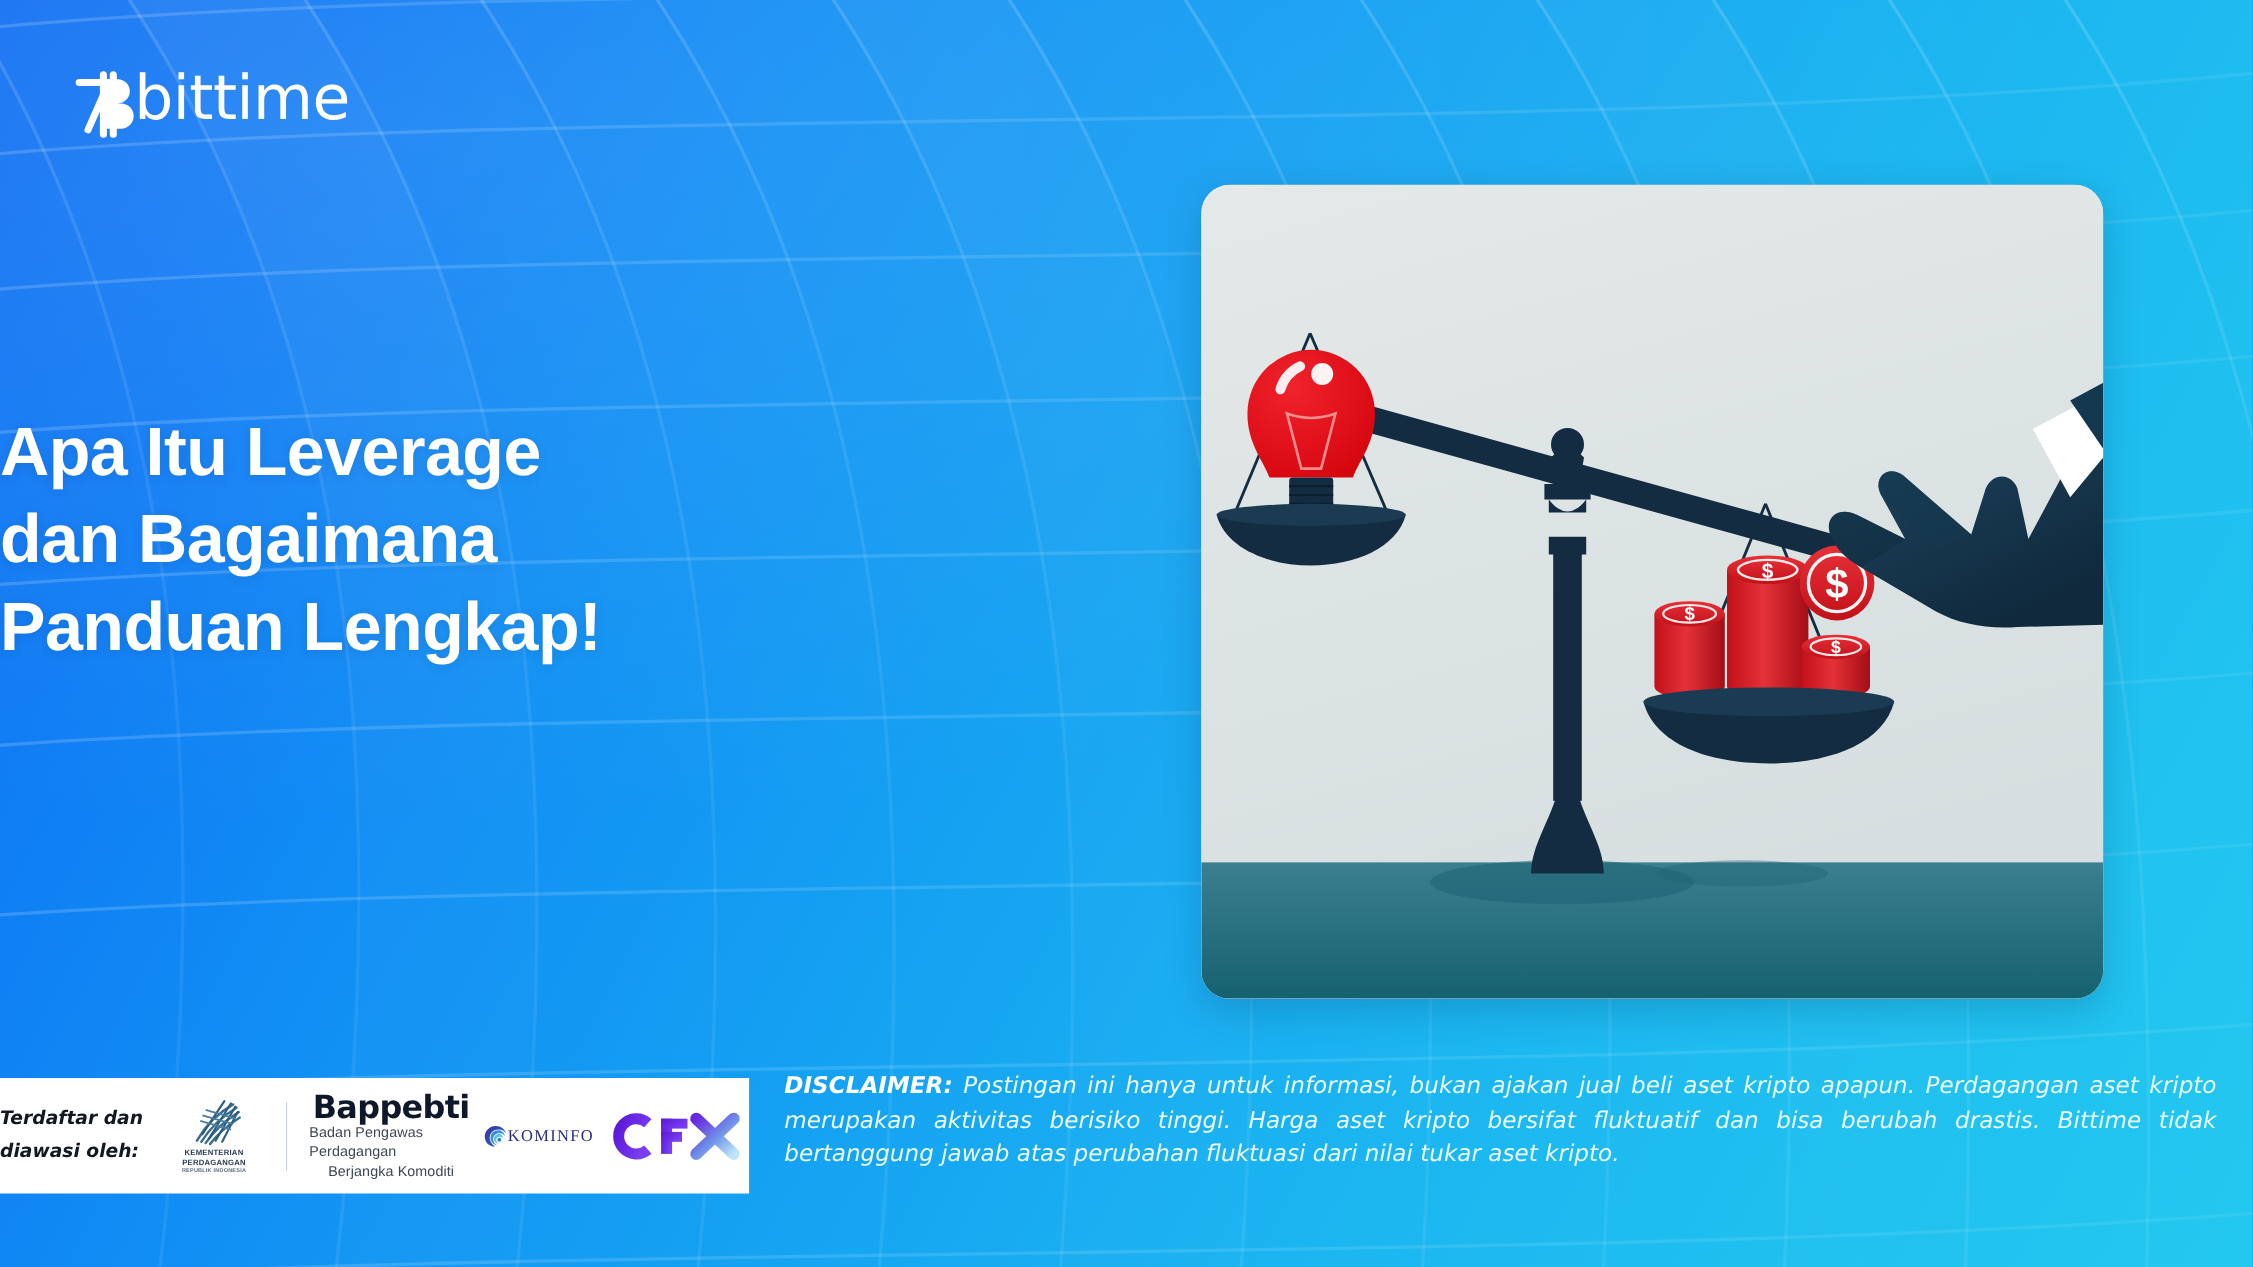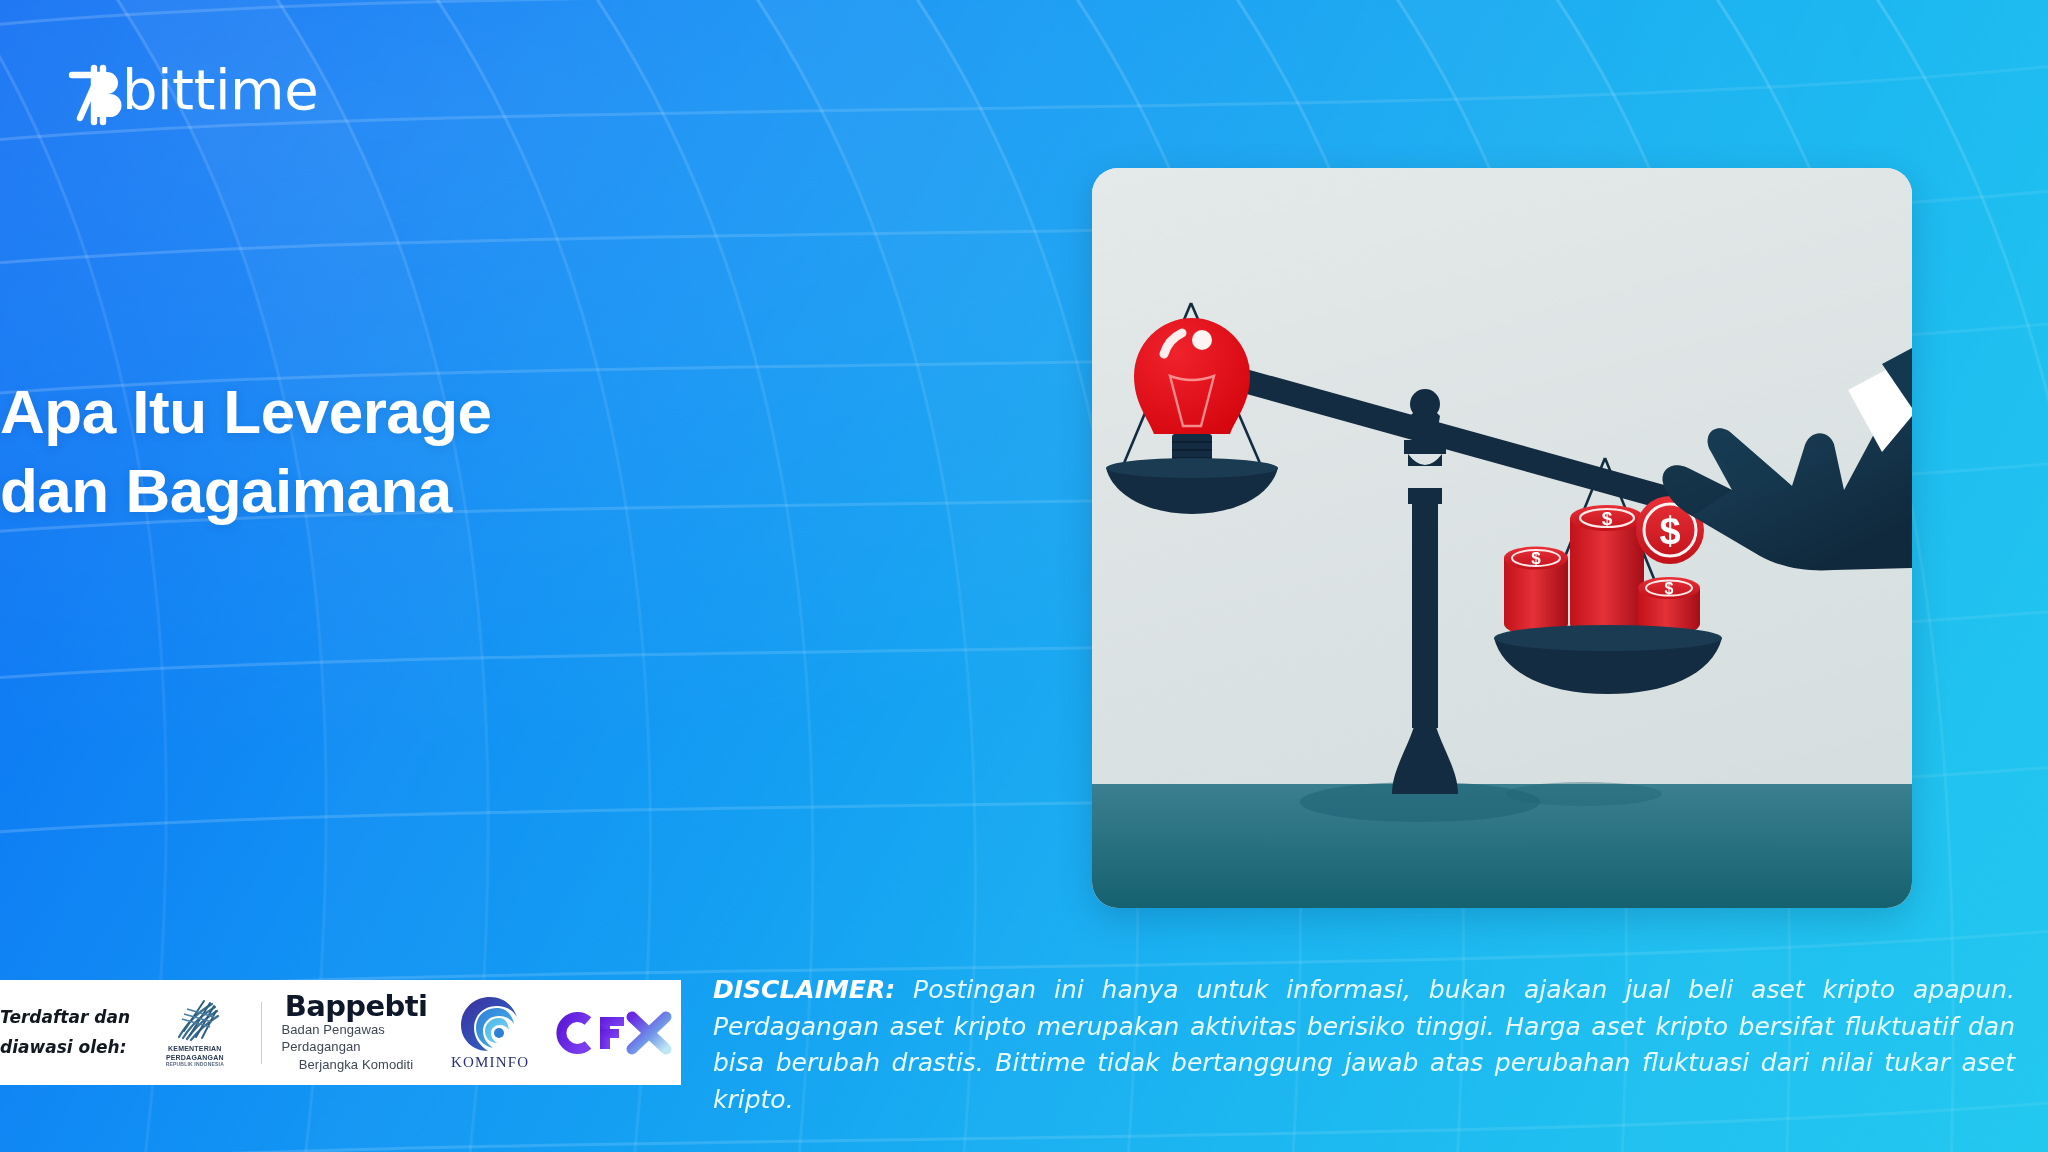--- a/index.html
+++ b/index.html
@@ -102,34 +102,34 @@
   #badge-div { width:1px; height:62px; background:#c9cfd6; margin:0 10px; }
   #bappebti { display:flex; flex-direction:column; justify-content:center; width:150px; }
   #bappebti-name {
     font-family:"DejaVu Sans", sans-serif;
     font-size:29px; font-weight:bold; color:#0f172a;
     letter-spacing:-0.6px; line-height:1;
   }
   .bappebti-sub {
     font-size:13px; color:#3e4752; line-height:1.35; letter-spacing:0.1px;
   }
-  #kominfo { display:flex; flex-direction:column; align-items:center; width:100px; }
+  #kominfo { display:flex; flex-direction:row; align-items:center; width:100px; }
   #kominfo-label {
     font-family:"Liberation Serif", serif;
     font-size:15px; color:#2b2f7a; letter-spacing:1.2px; margin-top:1px;
   }
   #cfx { display:flex; align-items:center; width:132px; justify-content:center; }
 
   
   #disclaimer {
     position:absolute;
     left:713px; top:972px;
     width:1302px;
     color:#e9fbff;
-    font-size:25px;
+    font-size:21px;
     font-style:italic;
     line-height:1.46;
     text-align:justify;
     font-family:"DejaVu Sans", sans-serif;
   }
   #disclaimer-label { font-weight:bold; font-style:italic; color:#ffffff; }
 </style>
 </head>
 <body>
 
@@ -190,20 +190,21 @@
     </g>
     <path d="M27 10 L41 10 a11 11 0 0 1 0 22 L27 32 Z
              M27 32 L44 32 a11.5 11.5 0 0 1 0 23 L27 55 Z" fill="#ffffff"></path>
   </svg>
   <span id="logo-word">bittime</span>
 </div>
 
 <div id="headline">
   <span class="hl">Apa Itu Leverage</span>
   <span class="hl">dan Bagaimana</span>
+  <span class="hl">Panduan Lengkap!</span>
 </div>
 
 <div id="illustration-card">
   <svg id="illus-svg" viewBox="0 0 820 740">
     <defs>
       <linearGradient id="cardBg" x1="0" y1="0" x2="0.3" y2="1">
         <stop offset="0" stop-color="#e4e9e9"></stop>
         <stop offset="1" stop-color="#d6dedf"></stop>
       </linearGradient>
       <linearGradient id="ground" x1="0" y1="0" x2="0" y2="1">

